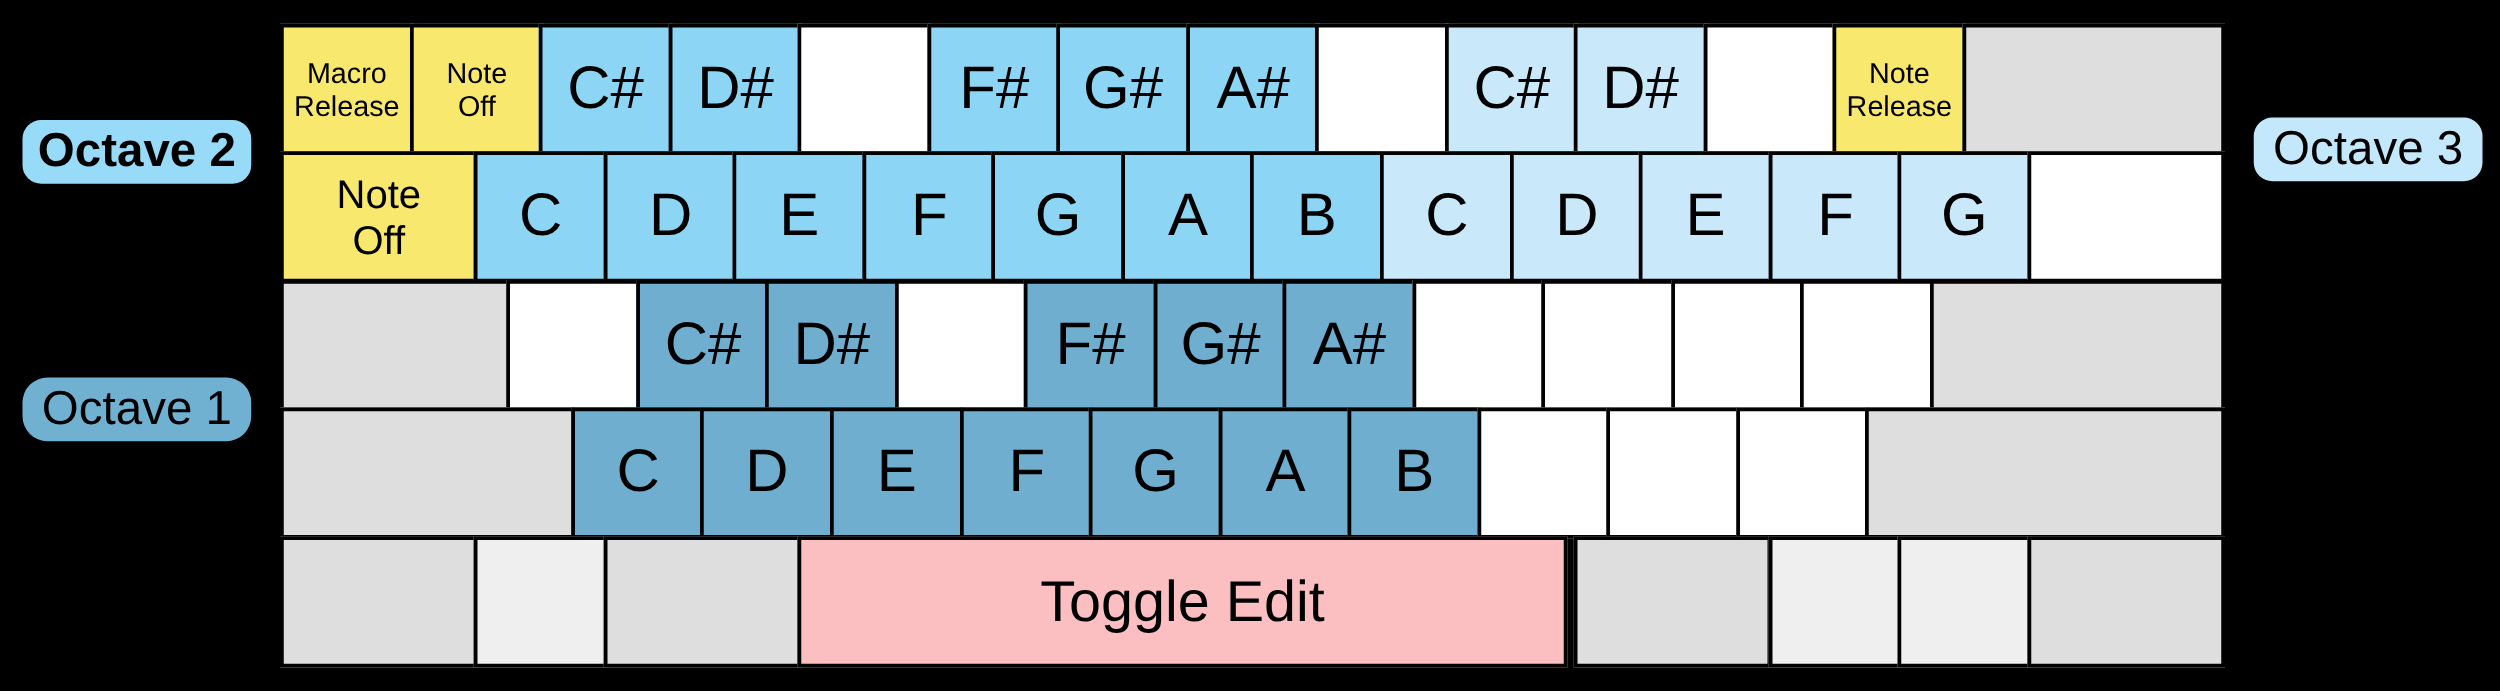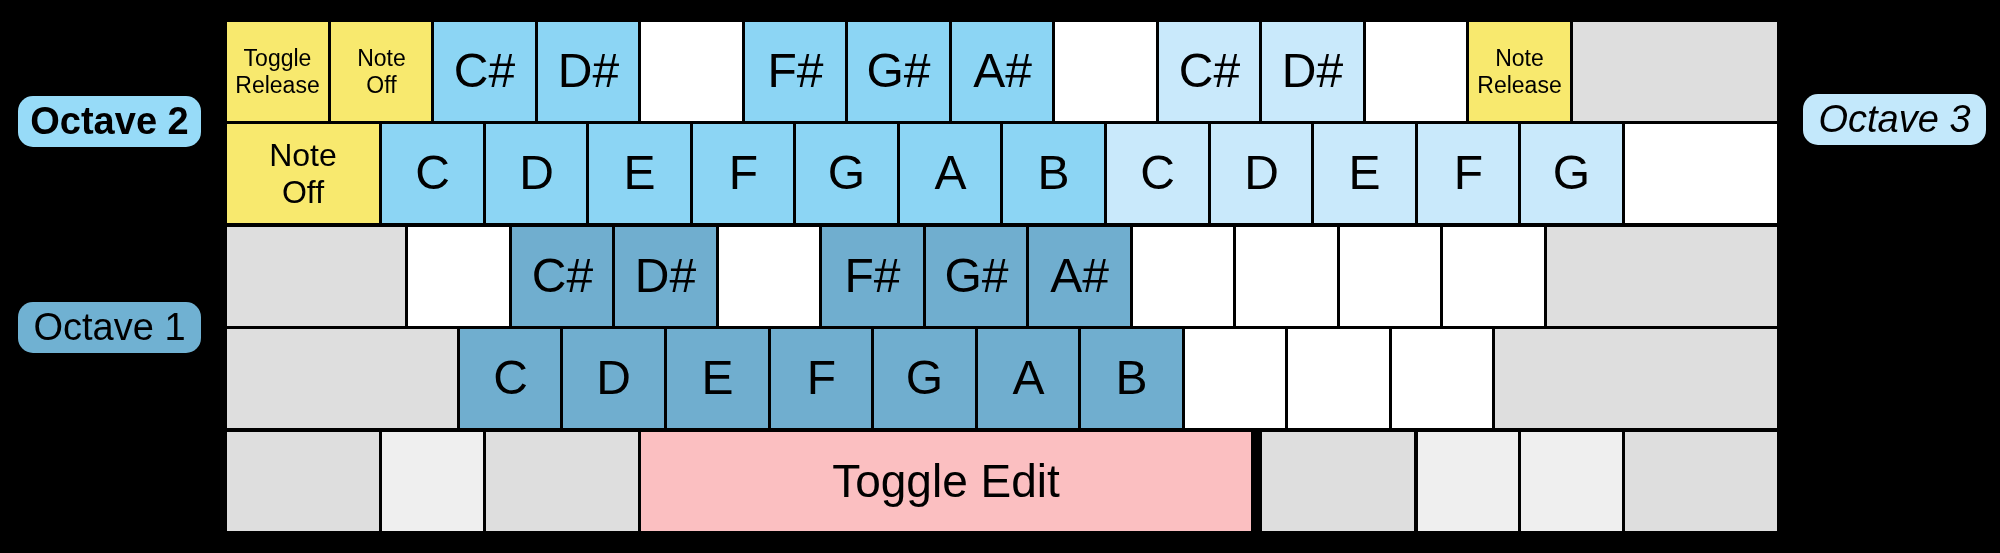--- a/index.html
+++ b/index.html
@@ -23,36 +23,36 @@
   .k-xl { font-size:46px; }
   .pill {
     position:absolute;
     display:flex; align-items:center; justify-content:center;
     height:51px; width:183px;
     border-radius:15px;
     font-size:38px;
     color:#000;
   }
   #pill-octave2 { left:18px;  top:96px;font-weight:bold;  }
-  #pill-octave1 { left:18px;  top:302px; }
+  #pill-octave1 { left:18px;  top:302px;border-radius:20px; }
   #pill-octave3 { left:1803px; top:94px; }
 </style>
 </head>
 <body>
 
 <div id="stage" style="background: rgb(0, 0, 0);">
 
   <div class="pill" id="pill-octave2" style="background: rgb(151, 219, 248);">Octave 2</div>
 
   <div class="pill" id="pill-octave1" style="background: rgb(112, 177, 210);">Octave 1</div>
 
-  <div class="pill" id="pill-octave3" style="background: rgb(195, 232, 251); font-style: italic;">Octave 3</div>
+  <div class="pill" id="pill-octave3" style="background: rgb(195, 232, 251);">Octave 3</div>
 
   <div id="keyboard">
-      <div class="key k-sm" style="left: 0px; top: 0px; width: 107px; height: 105px; background: rgb(248, 233, 110);">Toggle
+      <div class="key k-sm" style="left: 0px; top: 0px; width: 107px; height: 105px; background: rgb(248, 233, 110);">Macro
 Release</div>
       <div class="key k-sm" style="left: 104px; top: 0px; width: 107px; height: 105px; background: rgb(248, 233, 110);">Note
 Off</div>
       <div class="key" style="left: 207px; top: 0px; width: 107px; height: 105px; background: rgb(140, 213, 244);">C#</div>
       <div class="key" style="left: 311px; top: 0px; width: 107px; height: 105px; background: rgb(140, 213, 244);">D#</div>
       <div class="key" style="left: 414px; top: 0px; width: 107px; height: 105px; background: rgb(255, 255, 255);"></div>
       <div class="key" style="left: 518px; top: 0px; width: 107px; height: 105px; background: rgb(140, 213, 244);">F#</div>
       <div class="key" style="left: 621px; top: 0px; width: 107px; height: 105px; background: rgb(140, 213, 244);">G#</div>
       <div class="key" style="left: 725px; top: 0px; width: 107px; height: 105px; background: rgb(140, 213, 244);">A#</div>
       <div class="key" style="left: 828px; top: 0px; width: 107px; height: 105px; background: rgb(255, 255, 255);"></div>

